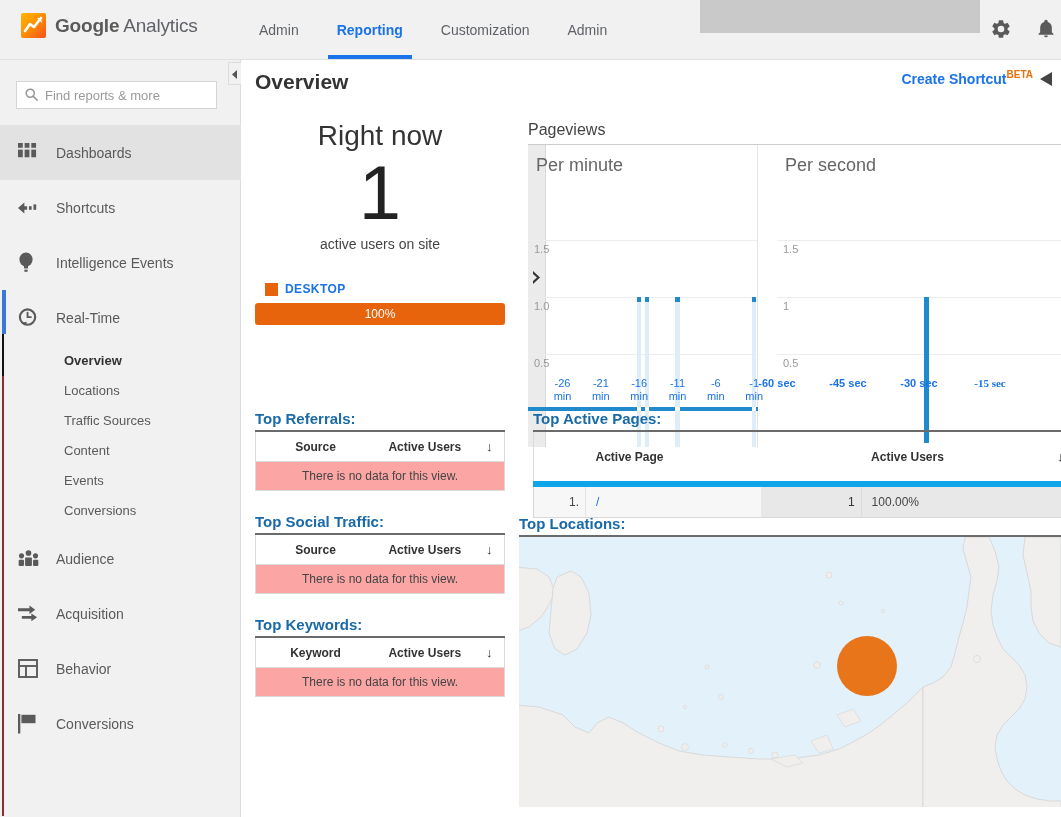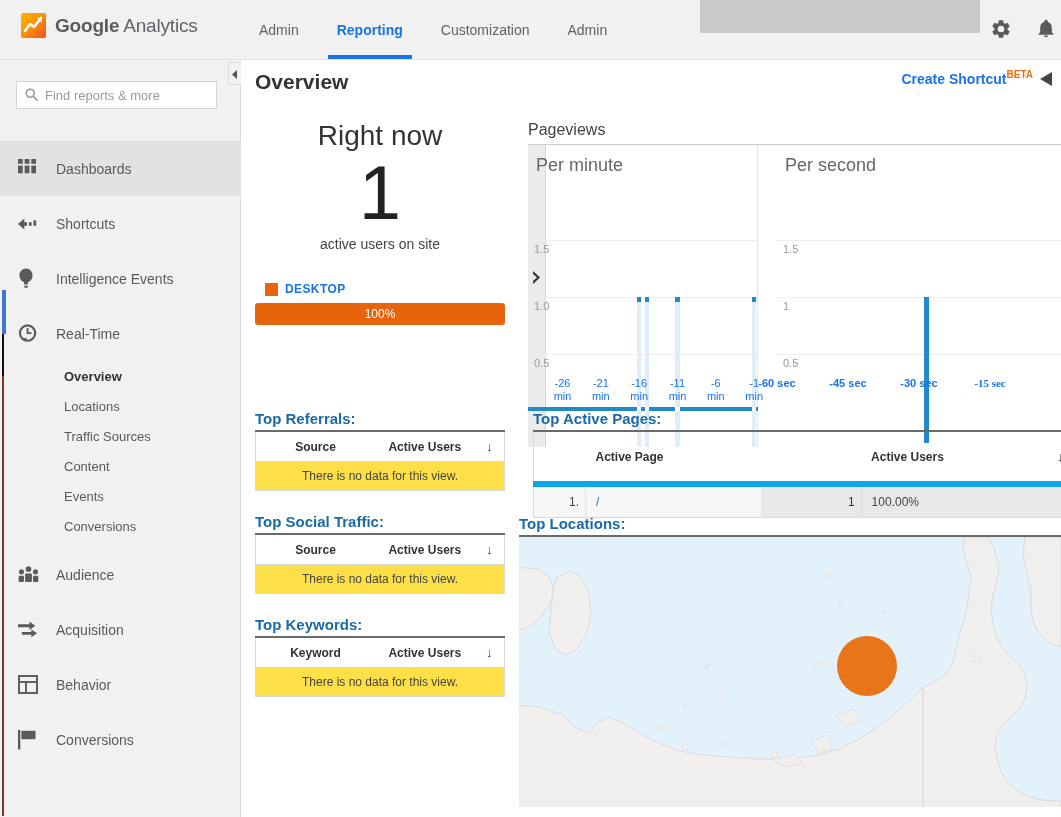--- a/index.html
+++ b/index.html
@@ -138,21 +138,21 @@
   .axis-base { position: absolute; left: 0; bottom: 0; height: 4px; background: #1f8bcc; }
   .axis-gap { position: absolute; bottom: 0; height: 4px; background: #fff; }
 
   
   .sect-title { font-size: 15px; font-weight: bold; color: #1a6aa8; padding-bottom: 3px; }
   .gtable { width: 100%; border-collapse: collapse; border: 1px solid #d9d9d9; border-top: 2px solid #6b6b6b; }
   .gtable th {
     font-size: 12px; font-weight: bold; color: #333; padding: 7px 6px;
     border-bottom: 1px solid #d9d9d9; background: #fff; text-align: center;
   }
-  .gtable td { font-size: 12px; color: #444; padding: 7px 6px; background: #fde047; }
+  .gtable td { font-size: 12px; color: #444; padding: 7px 6px; background: #fca5a5; }
   .nodata { text-align: center; color: #333; }
   .sortarrow { color: #333; font-size: 13px; }
 
   #left-tables { position: absolute; left: 14px; top: 350px; width: 250px; }
   .lt-block { margin-bottom: 22px; }
 
   #tap-wrap { position: absolute; left: 292px; top: 350px; width: 542px; }
   #tap-table { border-collapse: collapse; width: 100%; border: 1px solid #d9d9d9; border-top: 2px solid #6b6b6b; }
   #tap-table th { font-size: 12px; font-weight: bold; color: #333; padding: 17px 6px; border-bottom: 6px solid #0ea5e9; }
   #tap-table td { font-size: 12px; padding: 8px 6px; }
@@ -217,21 +217,21 @@
   <div id="searchwrap">
     <span id="search-icon-wrap">
       <svg width="15" height="15" viewBox="0 0 24 24" fill="none" stroke="#9a9a9a" stroke-width="2.4">
         <circle cx="10" cy="10" r="6.5"></circle>
           <line x1="15" y1="15" x2="21" y2="21" stroke-linecap="round"></line>
       </svg>
     </span>
     <input id="search-input" type="text" placeholder="Find reports &amp; more" style="">
   </div>
 
-  <div class="nav-group" style="top:65px;margin-top:16px;">
+  <div class="nav-group" style="top:65px;">
 
     <div class="nav-row highlight">
       <span class="nicon">
         <svg width="19" height="19" viewBox="0 0 20 20" fill="#5a5a5a">
           <rect x="0" y="0" width="5" height="5"></rect>
             <rect x="7" y="0" width="5" height="5"></rect>
             <rect x="14" y="0" width="5" height="5"></rect>
           <rect x="0" y="7" width="5" height="8"></rect>
             <rect x="7" y="7" width="5" height="8"></rect>
             <rect x="14" y="7" width="5" height="8"></rect>

